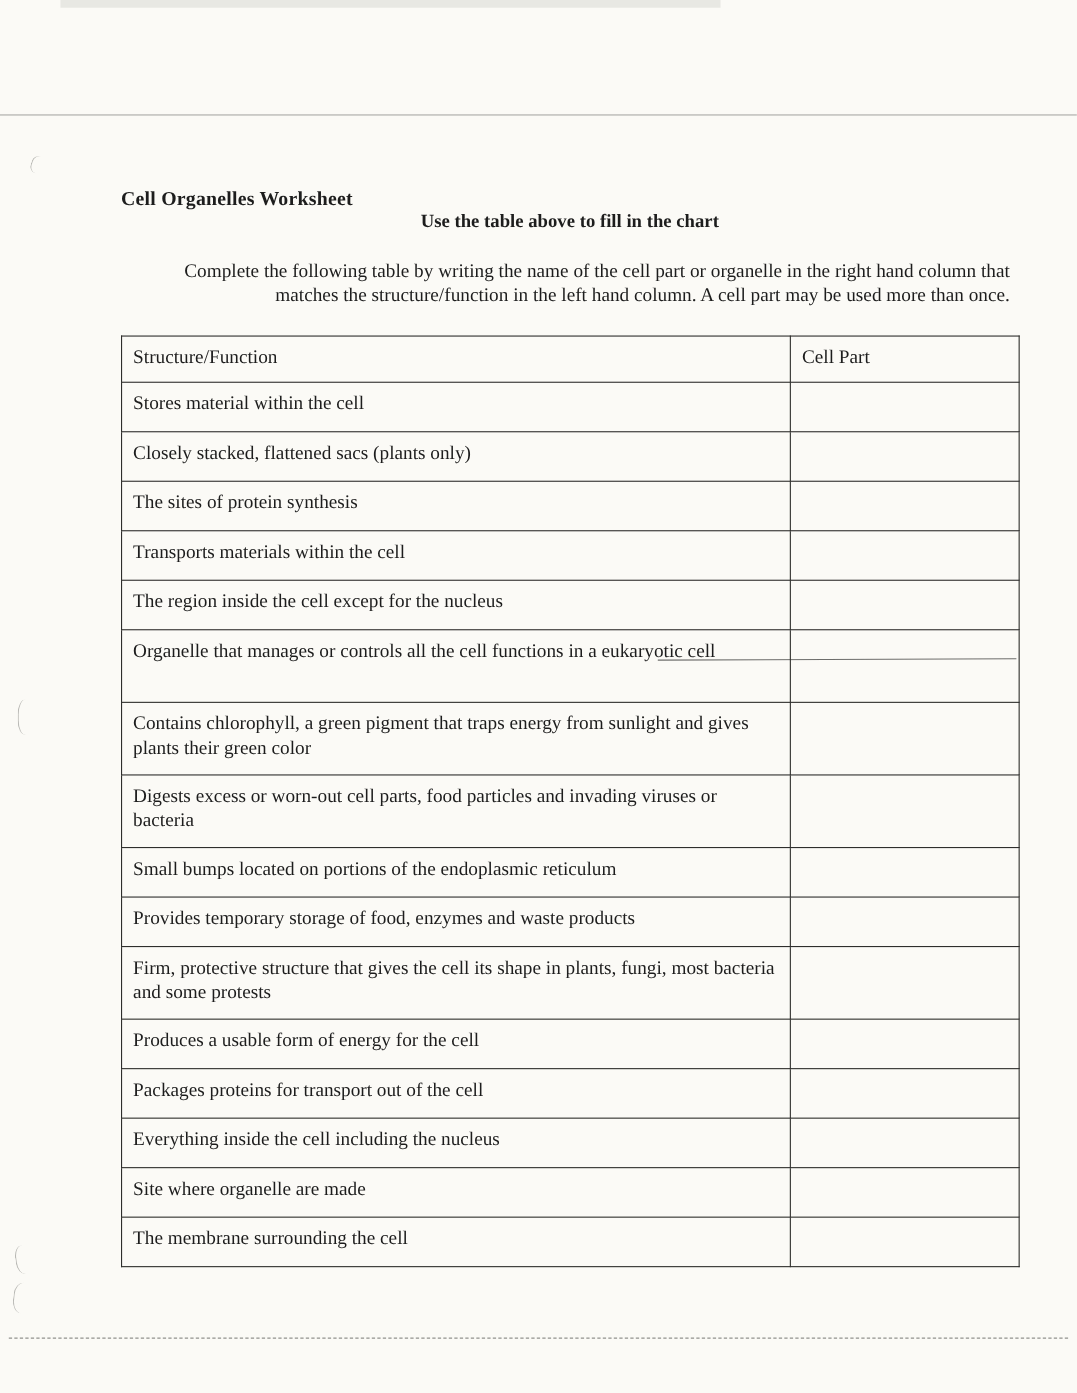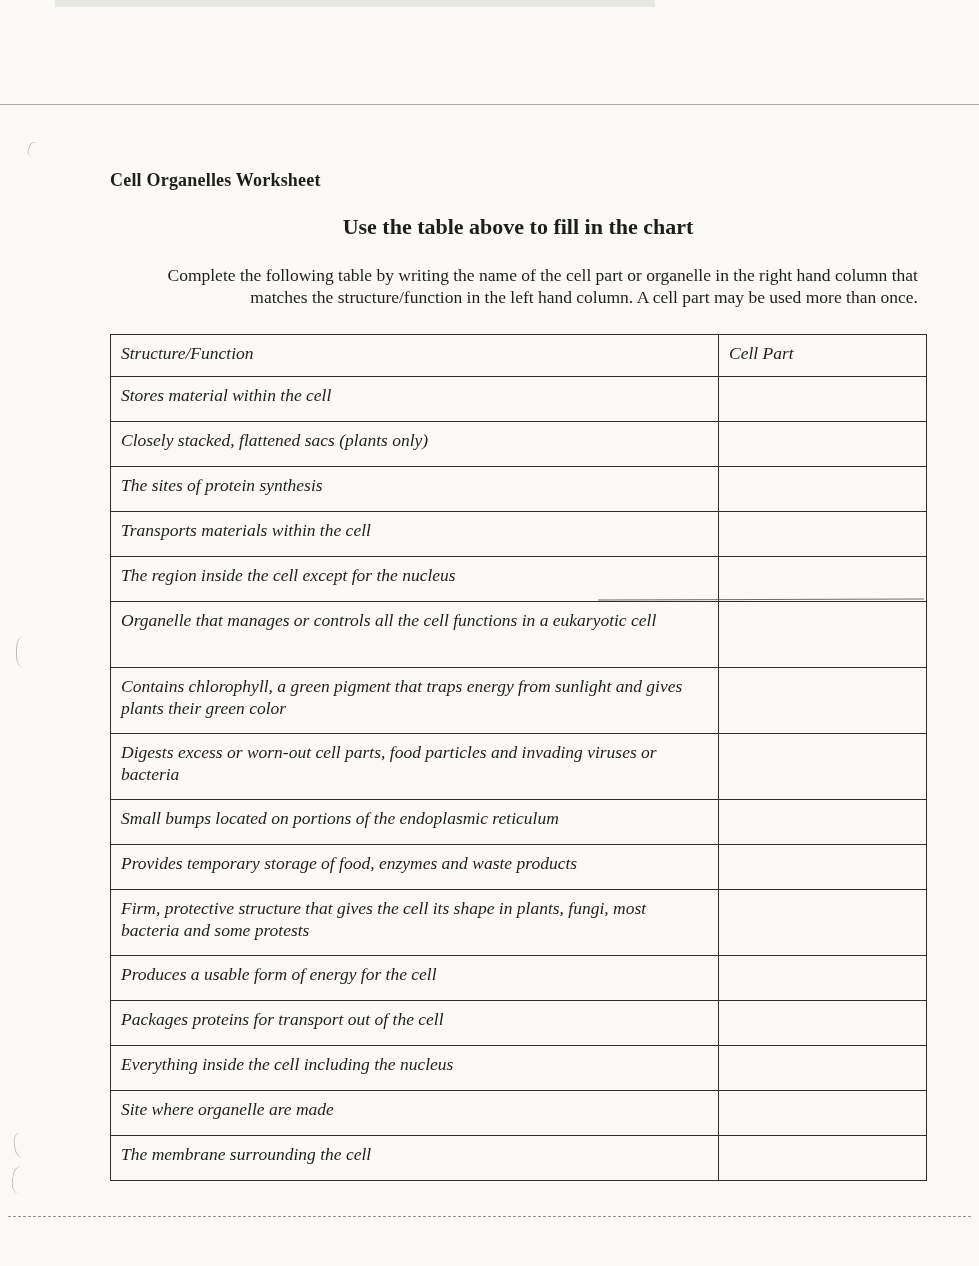--- a/index.html
+++ b/index.html
@@ -46,37 +46,35 @@
   }
   .title {
     text-align: left;
     font-weight: bold;
     font-size: 18px;
     letter-spacing: 0.2px;
   }
   .subtitle {
     text-align: center;
     font-weight: bold;
-    font-size: 22px;
-    margin-top: 23px;
+    font-size: 17px;
   }
   .instructions {
     margin-top: 24px;
     padding: 0 8px 0 10px;
     font-size: 17.5px;
     line-height: 1.27;
     text-align: right;
   }
 
   table.worksheet {
     border-collapse: collapse;
     table-layout: fixed;
     width: 816px;
     margin-top: 26px;
-    font-style: italic;
   }
   table.worksheet col.c-structure { width: 608px; }
   table.worksheet col.c-part { width: 208px; }
   table.worksheet td, table.worksheet th {
     border: 1.6px solid #2e2e2c;
     vertical-align: top;
     text-align: left;
     font-weight: normal;
     font-size: 17.5px;
     line-height: 1.22;

